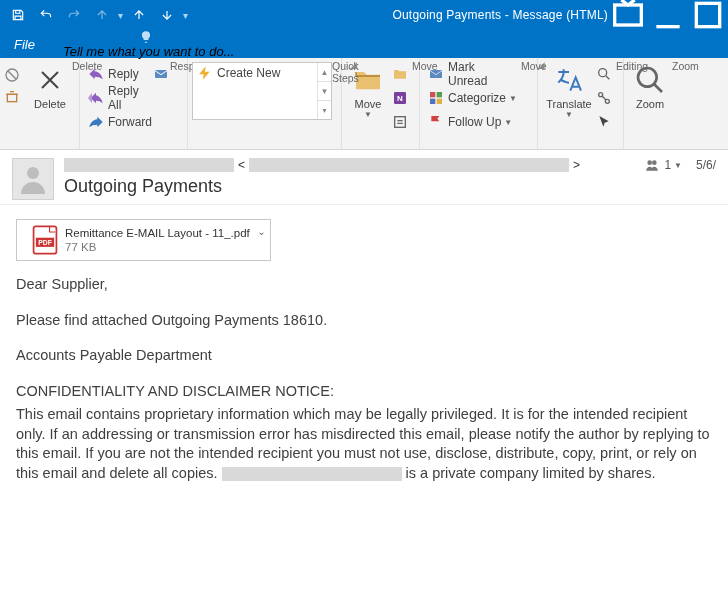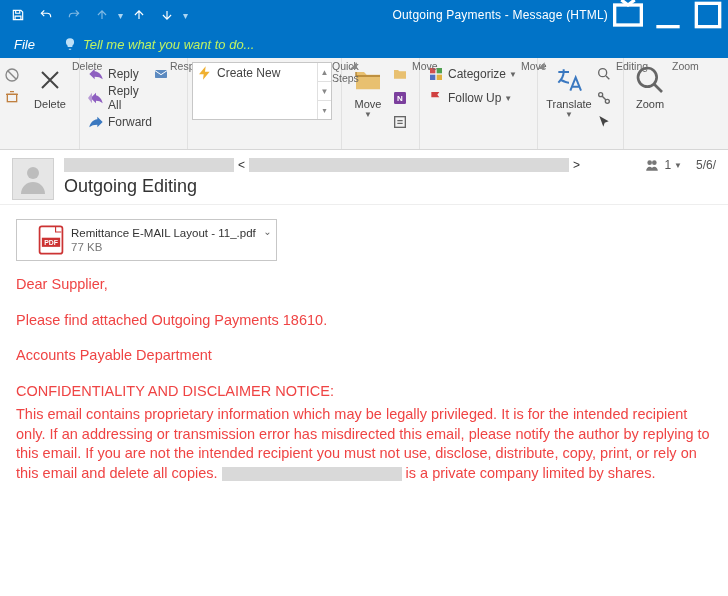--- a/index.html
+++ b/index.html
@@ -12,21 +12,21 @@
 .titlebar .qat svg { width: 14px; height: 14px; }
 .titlebar .title { flex: 1; text-align: right; font-size: 12px; letter-spacing: .2px; }
 .titlebar .win { display: flex; align-items: center; }
 .titlebar .win > div { width: 40px; height: 30px; display: flex; align-items: center; justify-content: center; cursor: pointer; }
 .titlebar .sep-dot { color: #bde0f7; font-size: 10px; opacity:.9; padding:0 2px; }
 
 
 .tabs { height: 28px; background: #0173c7; display: flex; align-items: stretch; color: #fff; font-size: 13px; }
 .tab { padding: 0 14px; display: flex; align-items: center; cursor: pointer; font-style: italic; }
 .tab.active { background: #f3f3f3; color: #0173c7; }
-.tab.tell { color: #bef264; }
+.tab.tell { color: #000000; flex-direction: column; }
 .tab.tell svg { width: 14px; height: 14px; margin-right: 6px; }
 
 
 .ribbon { height: 92px; background: #f3f3f3; border-bottom: 1px solid #d6d6d6; display: flex; }
 .group { border-right: 1px solid #e1e1e1; display: flex; flex-direction: row; padding: 2px 4px 0 4px; }
 .group-body { flex: 1; display: flex; align-items: flex-start; }
 .group-label { height: 16px; font-size: 10.5px; color: #666; text-align: center; position: relative; }
 .group-label .dlg { position: absolute; right: 2px; top: 0; font-size: 9px; color: #888; cursor: pointer; }
 .bigbtn { width: 44px; display: flex; flex-direction: column; align-items: center; padding-top: 4px; cursor: pointer; }
 .bigbtn .icn { width: 32px; height: 32px; display:flex; align-items:center; justify-content:center; }
@@ -48,29 +48,29 @@
 .avatar svg { width:36px; height:36px; fill:#bdbdbd; }
 .hdr-main { flex:1; min-width:0; }
 .hdr-line1 { display:flex; align-items:center; gap:4px; font-size:12px; }
 .redact { background:#d9d9d9; height:14px; display:inline-block; }
 .subject { font-size:18px; color:#333; margin-top:4px; }
 .hdr-right { display:flex; align-items:center; gap:14px; font-size:12px; color:#555; white-space:nowrap; }
 .reply-count { display:flex; align-items:center; gap:3px; cursor:pointer; }
 
 
 .attach-wrap { padding: 14px 16px 4px 16px; }
-.attachment { display:inline-flex; align-items:center; border:1px solid #c7c7c7; padding:4px 20px 4px 20px; position:relative; cursor:pointer; max-width:280px; }
+.attachment { display:inline-flex; align-items:center; border:1px solid #c7c7c7; padding:4px 20px 4px 14px; position:relative; cursor:pointer; max-width:280px; }
 .attachment .pdf { width:28px; height:32px; margin-right:6px; }
 .attachment .meta { font-size:11.5px; line-height:14px; }
 .attachment .meta .fn { color:#333; }
 .attachment .meta .sz { color:#777; }
 .attachment .chev { position:absolute; right:4px; top:6px; font-size:10px; color:#666; }
 
 
-.msg-body { padding: 10px 16px; font-size:14.5px; color:#ef4444; line-height:1.35; }
+.msg-body { padding: 10px 16px; font-size:14.5px; color:#404040; line-height:1.35; }
 .msg-body p { margin-bottom:16px; }
 .msg-body p.tight { margin-bottom:4px; }
 .msg-body .redact-inline { background:#d9d9d9; display:inline-block; width:180px; height:14px; vertical-align:middle; }
 .disclaimer-title { }
 
 svg { flex-shrink:0; }
 </style>
 </head>
 <body>
 
@@ -259,20 +259,27 @@
           </div>
       </div>
     </div>
     <div class="group-label">Move</div>
   </div>
 
   <div class="group" style="width:118px">
     <div class="group-body">
       <div class="smallcol">
         <div class="smallbtn">
+            <svg viewBox="0 0 24 24" fill="#5c8ac0">
+              <rect x="3" y="6" width="18" height="12" rx="1"></rect>
+              <path d="M3 7l9 6 9-6" stroke="#fff" fill="none"></path>
+            </svg>
+            <span>Mark Unread</span>
+          </div>
+        <div class="smallbtn">
             <svg viewBox="0 0 24 24">
               <rect x="3" y="3" width="8" height="8" fill="#d05050"></rect>
               <rect x="13" y="3" width="8" height="8" fill="#50a050"></rect>
               <rect x="3" y="13" width="8" height="8" fill="#5070c0"></rect>
               <rect x="13" y="13" width="8" height="8" fill="#e0b040"></rect>
             </svg>
             <span>Categorize</span>
             <span style="font-size:8px;margin-left:3px;color:#666">▼</span>
           </div>
         <div class="smallbtn">
@@ -346,21 +353,21 @@
         <path d="M4 22c0-5 4-8 8-8s8 3 8 8z"></path>
       </svg>
   </div>
   <div class="hdr-main">
     <div class="hdr-line1">
       <span class="redact" style="width:170px"></span>
       <span>&lt;</span>
       <span class="redact" style="width:320px"></span>
       <span>&gt;</span>
     </div>
-    <div class="subject">Outgoing Editing</div>
+    <div class="subject">Outgoing Payments</div>
   </div>
   <div class="hdr-right">
     <div class="reply-count">
       <svg width="18" height="14" viewBox="0 0 24 24" fill="#777">
           <circle cx="8" cy="8" r="4"></circle>
           <circle cx="16" cy="8" r="4"></circle>
           <path d="M2 22c0-4 3-7 6-7s6 3 6 7M10 22c0-4 3-7 6-7s6 3 6 7"></path>
         </svg>
       <span>1</span>
       <span style="font-size:8px;color:#666">▼</span>

